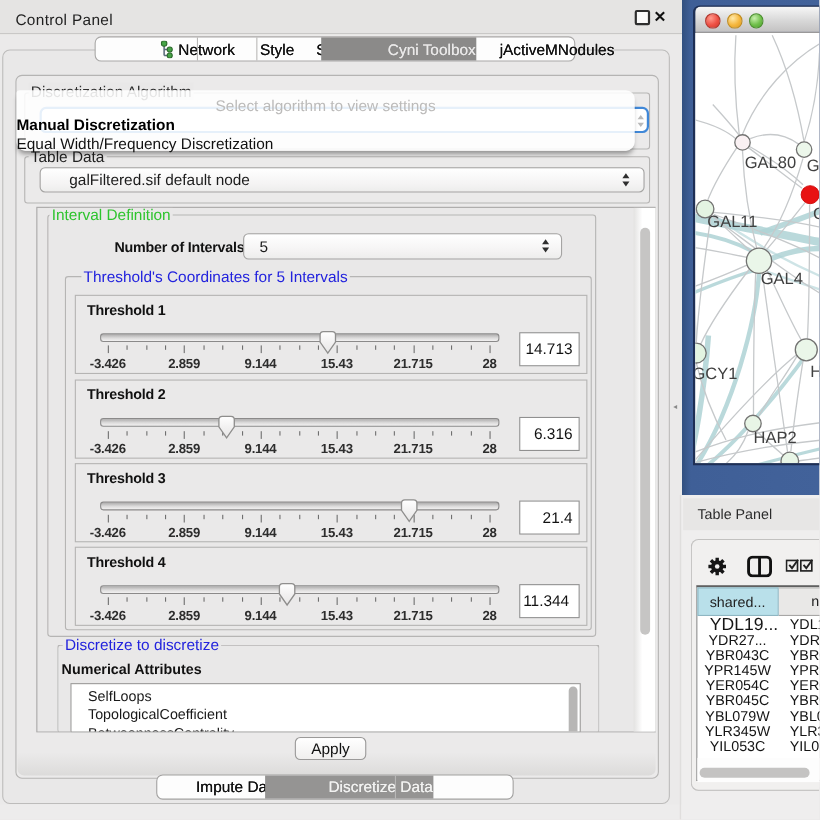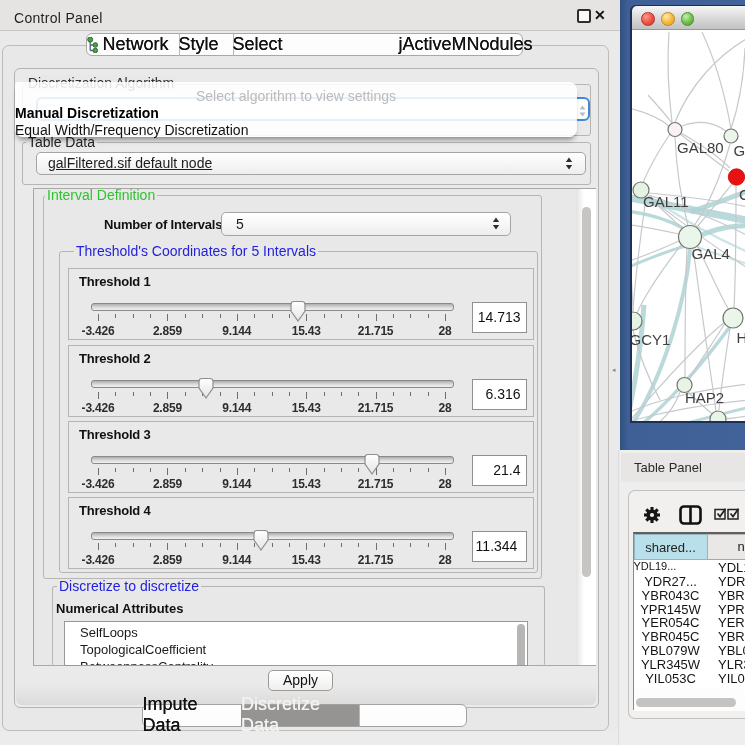--- a/index.html
+++ b/index.html
@@ -1,20 +1,20 @@
 <!DOCTYPE html>
 <html><head><meta charset="utf-8">
 <style>
 html,body{margin:0;padding:0;}
 body{font-family:"Liberation Sans",sans-serif;width:745px;height:745px;position:relative;overflow:hidden;background:#ebeaea;}
 .abs{position:absolute;}
 .gbx{position:absolute;border:1px solid #b6b5b4;border-radius:3px;}
 .glab{position:absolute;background:#e9e8e8;padding:0 2px;line-height:13px;font-size:14px;}
 .combo{position:absolute;background:linear-gradient(#ffffff,#f4f3f3 70%,#ededec);border:1px solid #a5a4a3;border-radius:5px;font-size:14px;color:#1c1c1c;}
-.tseg{position:absolute;top:0;height:100%;display:flex;align-items:center;justify-content:flex-start;font-size:18px;color:#111;text-shadow:0 0 0.4px currentColor;}
+.tseg{position:absolute;top:0;height:100%;display:flex;align-items:center;justify-content:flex-end;font-size:14px;color:#111;text-shadow:0 0 0.4px currentColor;padding-left:35px;}
 .tick{position:absolute;width:1px;background:#6f6f6f;}
 .tlab{position:absolute;font-size:12px;font-weight:bold;color:#2d2d2d;letter-spacing:-0.2px;transform:translateX(-50%);top:55px;}
 .vbox{position:absolute;background:#fff;border:1px solid #909090;font-size:14px;color:#111;text-align:right;padding-right:5px;line-height:29px;}
 .thp{position:absolute;left:68px;width:464px;height:70px;border:1px solid #b5b4b3;background:#eae9e9;}
 .thlab{position:absolute;left:10px;top:5px;font-size:13px;font-weight:bold;color:#111;letter-spacing:-0.2px;}
 .track{position:absolute;left:22px;top:34px;width:361px;height:6px;border:1px solid #8b8a8a;border-radius:3px;background:linear-gradient(#aeadad,#dcdbdb 55%,#f2f1f1);}
 </style></head>
 <body>
 
 <div class="abs" style="left:0;top:0;width:620px;height:745px;background:#ebeaea;"></div>
@@ -34,38 +34,39 @@
     <svg width="12" height="16" viewBox="0 0 12 16" style="margin-right:4px;">
       <path d="M3.2 3 L3.2 13.5 M3.2 8 L8 8 M3.2 13.5 L8 13.5" stroke="#5a6b7a" stroke-width="1.4" fill="none"></path>
       <circle cx="3.2" cy="2.6" r="2.5" fill="#46a546" stroke="#2e6b2e" stroke-width="1"></circle>
       <circle cx="8.3" cy="8" r="2.3" fill="#46a546" stroke="#2e6b2e" stroke-width="1"></circle>
       <circle cx="8.3" cy="13.5" r="2.3" fill="#46a546" stroke="#2e6b2e" stroke-width="1"></circle>
     </svg>Network</div>
   <div class="abs" style="left:92px;top:0;width:1px;height:100%;background:#b9b8b7;"></div>
   <div class="tseg" style="left:92px;width:54px;">Style</div>
   <div class="abs" style="left:146px;top:0;width:1px;height:100%;background:#b9b8b7;"></div>
   <div class="tseg" style="left:146px;width:59px;">Select</div>
+  <div class="tseg" style="left:205px;width:106px;background:#8b8a89;color:#e9e8e8;">Cyni Toolbox</div>
   <div class="tseg" style="left:312px;width:125px;">jActiveMNodules</div>
 </div>
 
 <div class="gbx" style="left:22px;top:84px;width:567px;height:50px;"></div>
 <div class="abs" style="left:26px;top:75px;font-size:14px;color:#2e2e2e;background:#e9e8e8;padding:0 2px;">Discretization Algorithm</div>
 
 <div class="abs" style="left:36px;top:97px;width:554px;height:24px;background:#fff;border:2.5px solid #4088d8;border-radius:6px;box-sizing:border-box;"></div>
 <div class="abs" style="left:579px;top:103px;width:7px;">
   <svg width="7" height="12" viewBox="0 0 7 12">
       <path d="M3.5 0.5 L6.4 4.5 L0.6 4.5 Z" fill="#b9b9b9"></path>
       <path d="M3.5 11.5 L6.4 7.5 L0.6 7.5 Z" fill="#b9b9b9"></path>
     </svg>
 </div>
 
 <div class="gbx" style="left:22px;top:142px;width:567px;height:41px;"></div>
 <div class="glab" style="left:26px;top:136px;color:#222;">Table Data</div>
 <div class="combo" style="left:36px;top:152px;width:548px;height:21px;">
-  <div class="abs" style="left:11px;top:2px;text-decoration:underline;">galFiltered.sif default node</div>
+  <div class="abs" style="left:26px;top:2px;">galFiltered.sif default node</div>
   <svg width="8" height="13" viewBox="0 0 8 13" style="position:absolute;right:12px;top:4px;">
       <path d="M4 0.5 L7.2 5 L0.8 5 Z" fill="#2e2e2e"></path>
       <path d="M4 12.5 L7.2 8 L0.8 8 Z" fill="#2e2e2e"></path>
     </svg>
 </div>
 
 <div class="abs" style="left:33px;top:188px;width:563px;height:478px;border:1px solid #a9a8a7;box-sizing:border-box;background:#e9e8e8;"></div>
 
 <div class="abs" style="left:576px;top:189px;width:20px;height:476px;background:linear-gradient(to right,#e3e2e1,#ffffff 40%,#ffffff);"></div>
 <div class="abs" style="left:581.5px;top:207px;width:9.5px;height:370px;background:#c6c5c4;border-radius:5px;"></div>
@@ -387,21 +388,21 @@
 <path d="M3.5 5.5 L6 8.5 L11.5 0.8" fill="none" stroke="#222" stroke-width="1.7"></path>
   </svg>
 <svg class="abs" style="left:727px;top:508px;" width="13" height="12" viewBox="0 0 13 12">
 <rect x="1" y="1.5" width="10" height="9.5" fill="none" stroke="#222" stroke-width="1.5"></rect>
 <path d="M3.5 5.5 L6 8.5 L11.5 0.8" fill="none" stroke="#222" stroke-width="1.7"></path>
   </svg>
 
 <div class="abs" style="left:632.5px;top:531.5px;width:112.5px;height:178px;border-top:2px solid #606060;border-left:1px solid #8a8a8a;border-bottom:1px solid #9a9a99;background:#fff;box-sizing:border-box;">
   <div class="abs" style="left:0;top:0;width:74px;height:26px;background:#b9e0ea;border:1px solid #8fb6c2;box-sizing:border-box;text-align:center;font-size:13px;color:#222;line-height:25px;">shared...</div>
   <div class="abs" style="left:74px;top:0;width:38px;height:26px;background:#e9e8e7;border-top:1px solid #b8b7b6;border-bottom:1px solid #a8a7a6;box-sizing:border-box;font-size:13px;color:#222;line-height:24px;padding-left:30px;">n</div>
-  <div class="abs" style="left:0;top:26.5px;width:74px;text-align:left;font-size:11px;color:#151515;">YDL19...</div>
+  <div class="abs" style="left:0;top:26.5px;width:74px;text-align:right;font-size:16px;color:#151515;">YDL19...</div>
 <div class="abs" style="left:84.5px;top:26.5px;font-size:13px;color:#151515;white-space:nowrap;">YDL1</div>
 <div class="abs" style="left:0;top:40.4px;width:74px;text-align:center;font-size:13px;color:#151515;">YDR27...</div>
 <div class="abs" style="left:84.5px;top:40.4px;font-size:13px;color:#151515;white-space:nowrap;">YDR2</div>
 <div class="abs" style="left:0;top:54.2px;width:74px;text-align:center;font-size:13px;color:#151515;">YBR043C</div>
 <div class="abs" style="left:84.5px;top:54.2px;font-size:13px;color:#151515;white-space:nowrap;">YBR0</div>
 <div class="abs" style="left:0;top:68.0px;width:74px;text-align:center;font-size:13px;color:#151515;">YPR145W</div>
 <div class="abs" style="left:84.5px;top:68.0px;font-size:13px;color:#151515;white-space:nowrap;">YPR1</div>
 <div class="abs" style="left:0;top:81.9px;width:74px;text-align:center;font-size:13px;color:#151515;">YER054C</div>
 <div class="abs" style="left:84.5px;top:81.9px;font-size:13px;color:#151515;white-space:nowrap;">YER0</div>
 <div class="abs" style="left:0;top:95.8px;width:74px;text-align:center;font-size:13px;color:#151515;">YBR045C</div>

